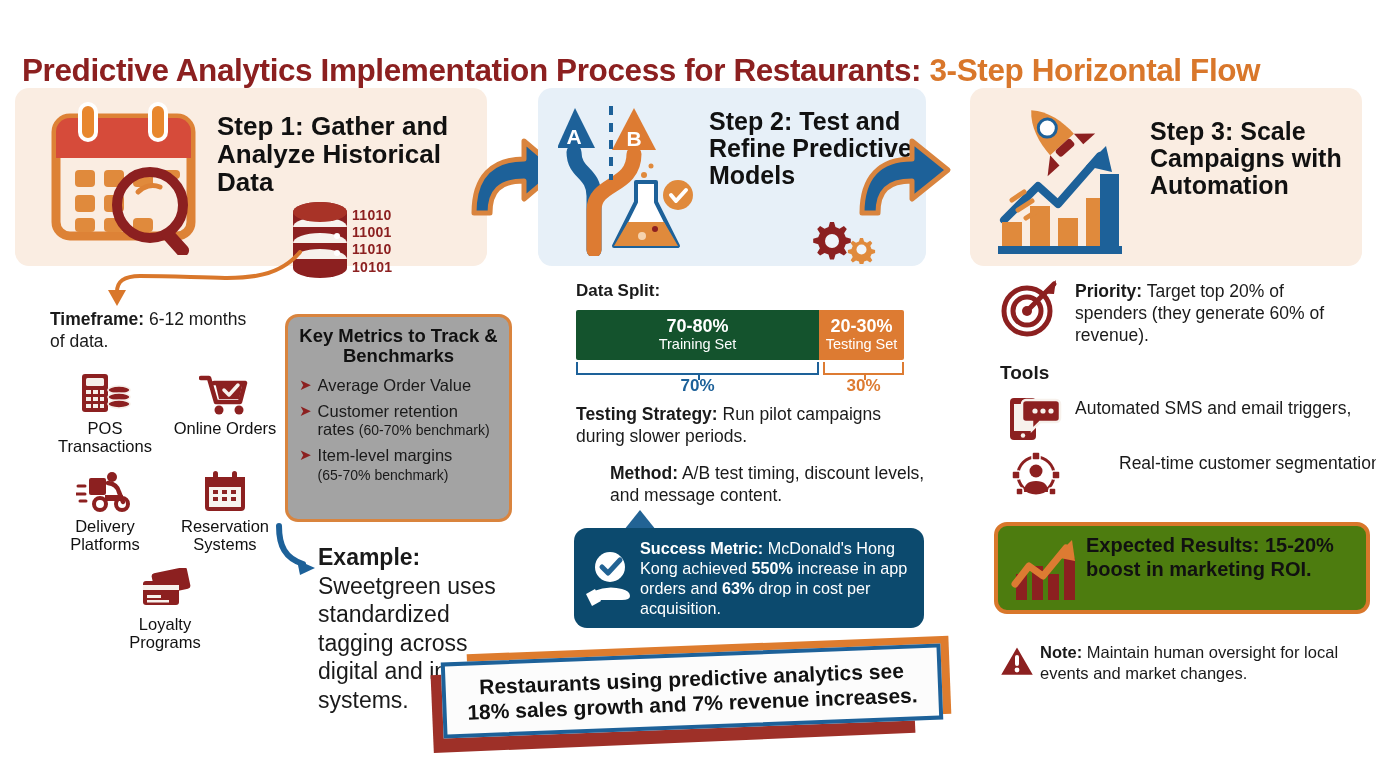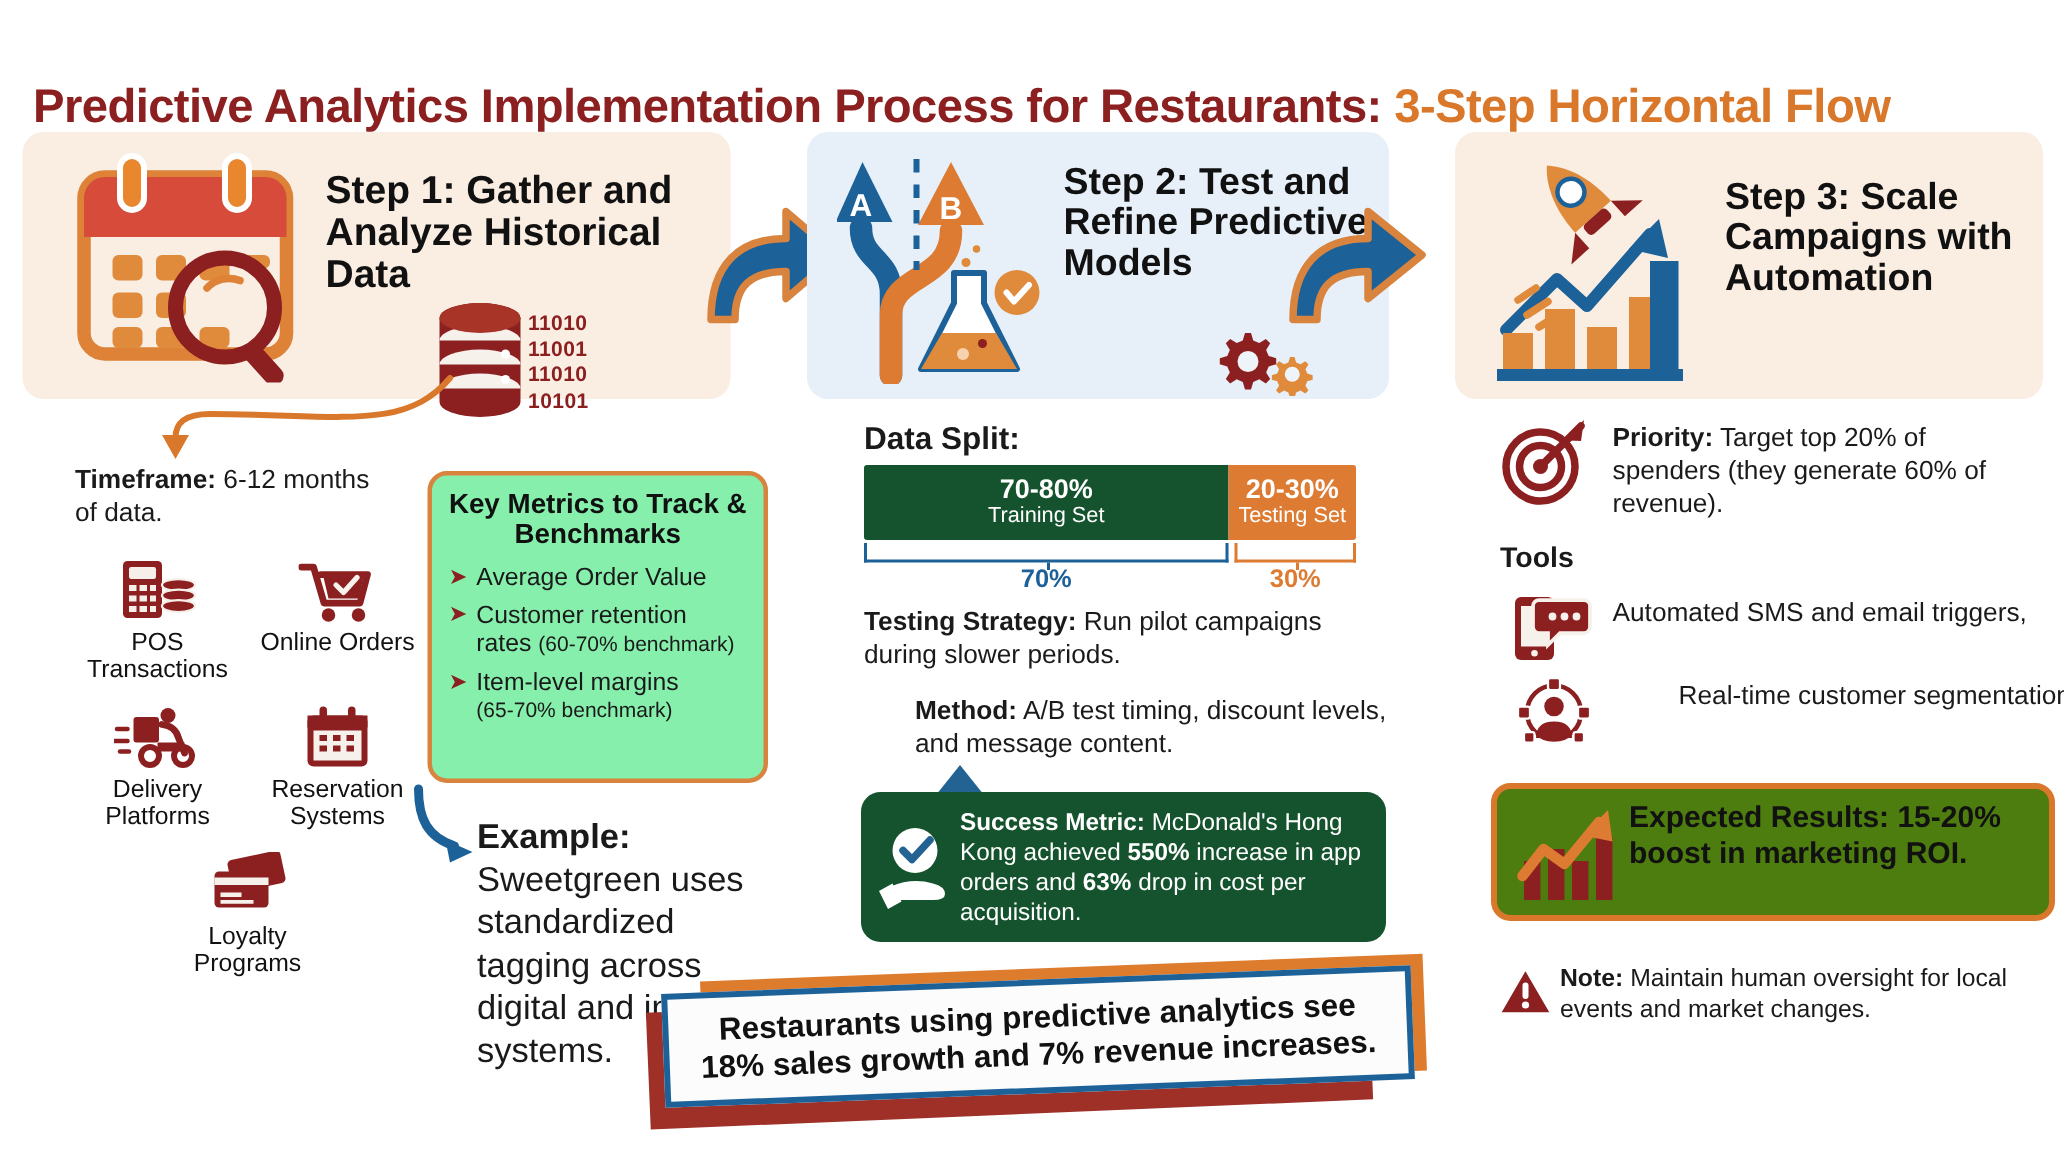--- a/index.html
+++ b/index.html
@@ -55,41 +55,41 @@
   .src-item {
     position: absolute; width: 118px; text-align: center;
     font-size: 16.5px; line-height: 1.12; color: #111;
   }
   .src-item .src-label { display: block; margin-top: 0; }
   .src-ico { display: block; margin: 0 auto 3px auto; height: 44px; }
 
   
   #metrics-box {
     position: absolute; left: 285px; top: 314px; width: 227px; height: 208px;
-    background: #86efac; border: 3px solid #D9843E; border-radius: 13px;
+    background: #a3a3a3; border: 3px solid #D9843E; border-radius: 13px;
     padding: 9px 11px 0 11px;
   }
   #metrics-box h3 {
     font-size: 18.5px; font-weight: bold; text-align: center; line-height: 1.1;
     margin-bottom: 9px; color: #111;
   }
   .metric-row {
     display: flex; gap: 6px; margin-bottom: 7px; font-size: 16.5px; line-height: 1.13;
   }
   .metric-row .tri { color: #8C2020; font-size: 15px; line-height: 1.25; flex: 0 0 auto; }
   .metric-row .sub { font-size: 14px; }
 
   #example {
     position: absolute; left: 318px; top: 543px; width: 196px;
     font-size: 23px; line-height: 1.24;
   }
 
   
   #datasplit-label {
-    position: absolute; left: 576px; top: 281px; font-size: 21px; font-weight: bold;
+    position: absolute; left: 576px; top: 281px; font-size: 17px; font-weight: bold;
   }
   #split-bar {
     position: absolute; left: 576px; top: 310px; width: 328px; height: 50px;
     display: flex; border-radius: 2px; overflow: hidden;
   }
   .split-seg { display: flex; flex-direction: column; align-items: center; justify-content: center; color: #fff; }
   .split-seg .pct { font-size: 18px; font-weight: bold; line-height: 1.05; }
   .split-seg .nm { font-size: 14.5px; line-height: 1.15; }
   #seg-train { background: #14532d; }
   #seg-test { background: #DD7B32; }
@@ -112,21 +112,21 @@
     position: absolute; left: 576px; top: 403px; width: 340px;
     font-size: 17.5px; line-height: 1.26;
   }
   #method {
     position: absolute; left: 610px; top: 462px; width: 330px;
     font-size: 17.5px; line-height: 1.26;
   }
 
   #success-box {
     position: absolute; left: 574px; top: 528px; width: 350px; height: 100px;
-    background: #14532d; border-radius: 13px; color: #fff;
+    background: #0c4a6e; border-radius: 13px; color: #fff;
     padding: 10px 12px 0 66px;
   }
   #success-box .txt { font-size: 16.2px; line-height: 1.24; }
   #success-tail {
     position: absolute; left: 624px; top: 510px; width: 0; height: 0;
     border-left: 16px solid transparent; border-right: 16px solid transparent;
     border-bottom: 20px solid #226394;
   }
 
   

